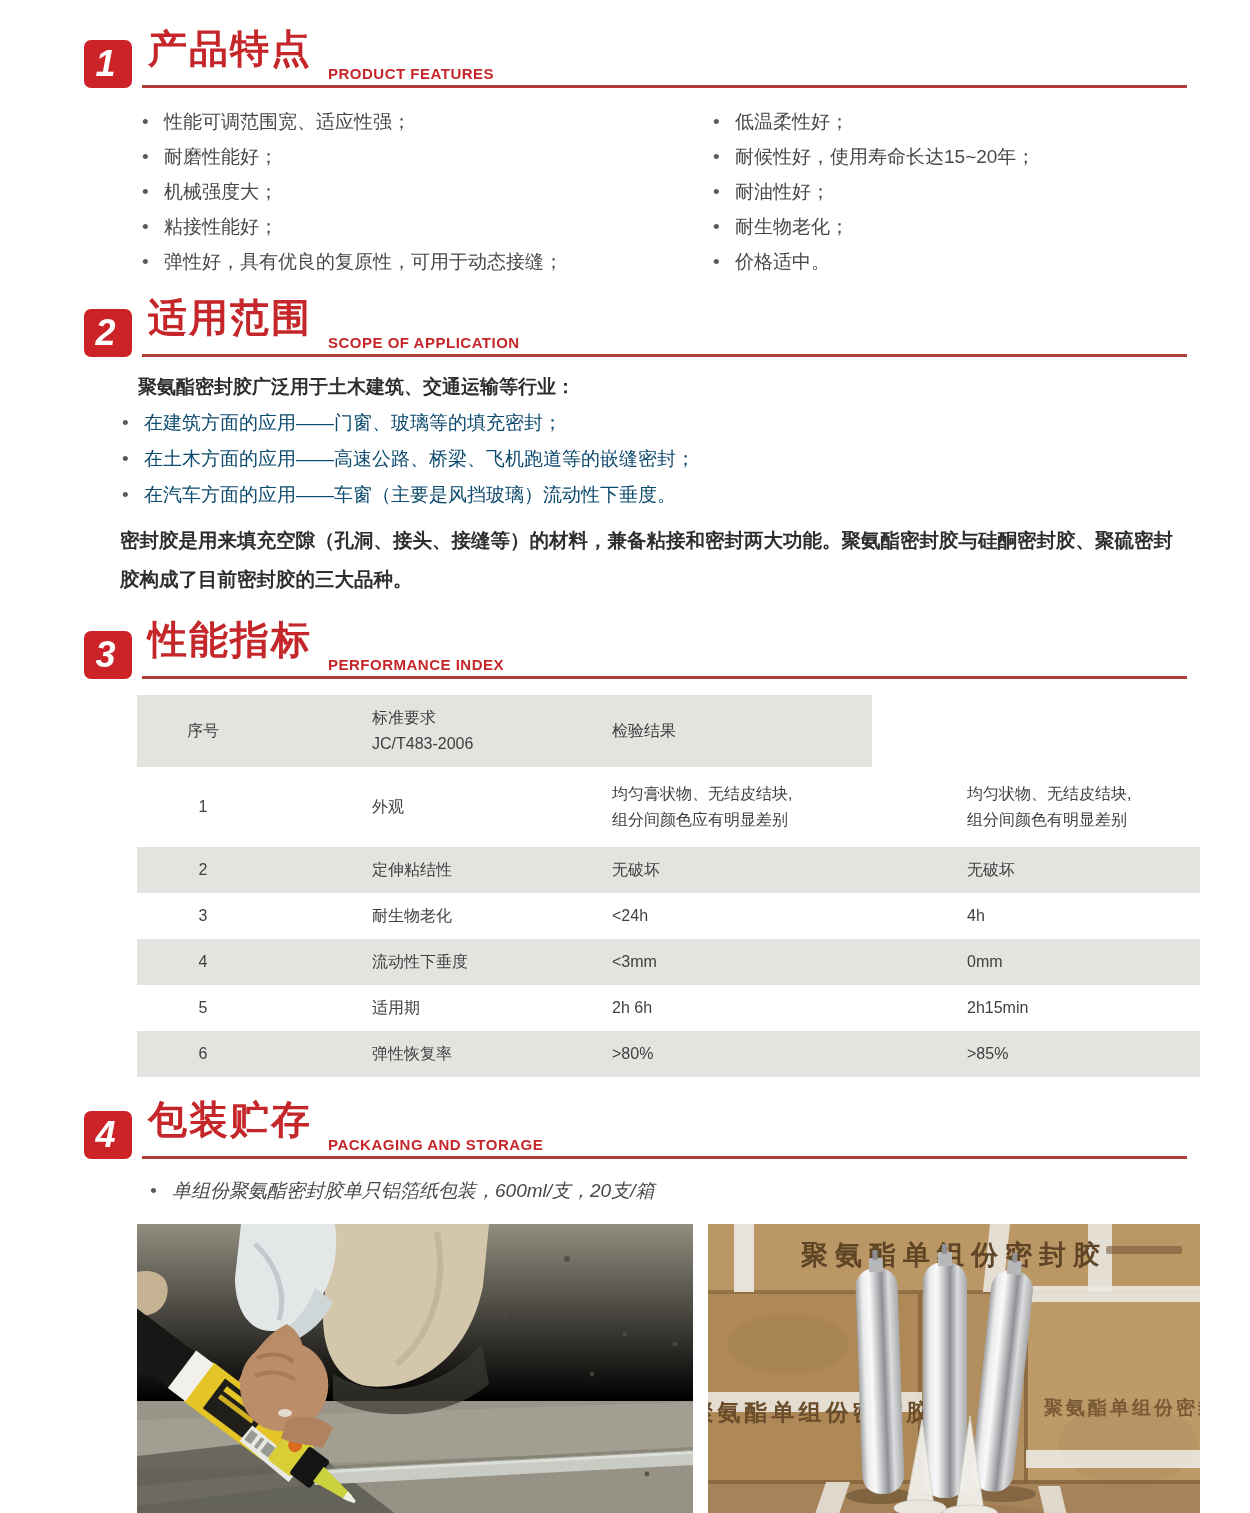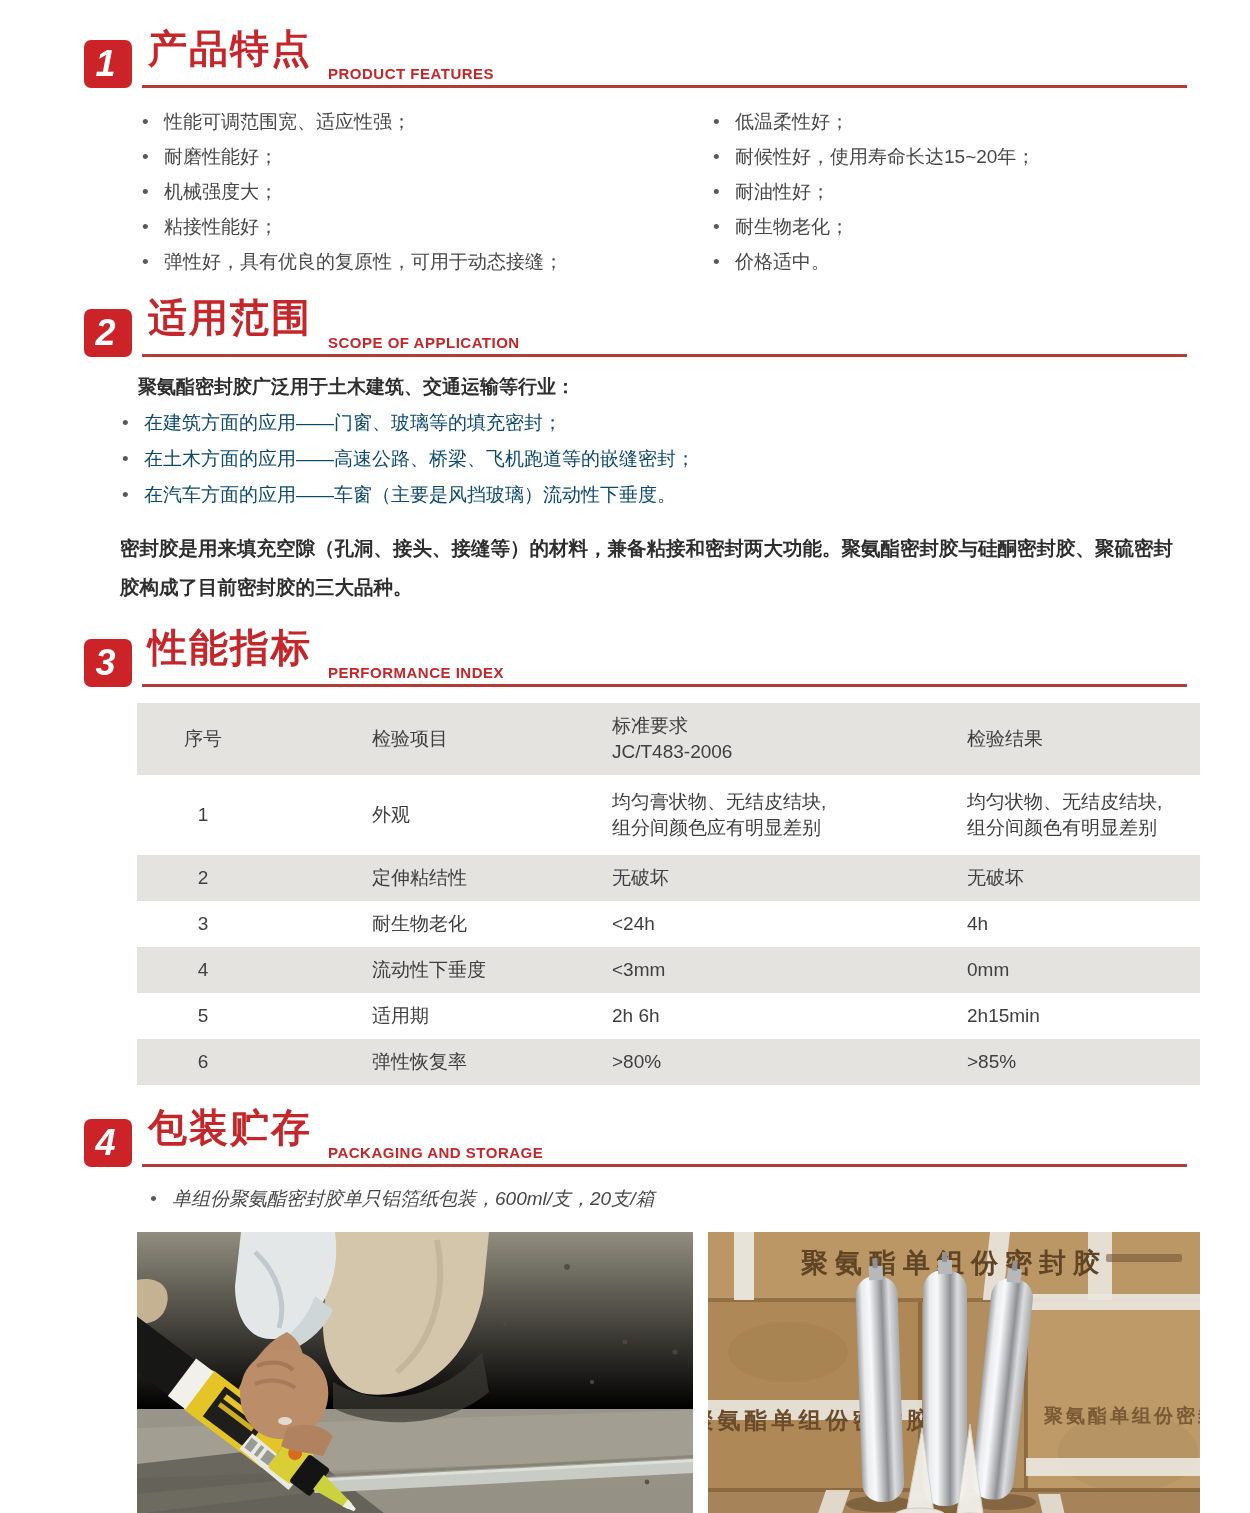--- a/index.html
+++ b/index.html
@@ -52,26 +52,26 @@
   .features .colR { flex:1; }
 
   
   .scope { margin:16px 63px 0 120px; }
   .scope-intro {
     font-size:19px; font-weight:bold; color:#2e2e2e;
     line-height:28px; margin-left:18px; margin-bottom:4px;margin-top:14px;
   }
   .scope ul.blist li { line-height:36px; color:#0c4a6e; }
   .scope-note {
-    margin-top:16px; font-size:19.5px; font-weight:bold; color:#2e2e2e;
+    margin-top:8px; font-size:19.5px; font-weight:bold; color:#2e2e2e;
     line-height:39px;
   }
 
   
-  .tbl { margin:16px 50px 0 137px; width:1063px; font-size:19px; }
+  .tbl { margin:16px 50px 0 137px; width:1063px; font-size:16px; }
   .trow { display:grid; grid-template-columns:140px 240px 355px 1fr; }
   .trow.shade .cell { background:#e5e3e0; }
   .cell { padding:10px 8px 10px 95px; display:flex; flex-direction:column; justify-content:center; }
   .cell.no { padding-left:0; align-items:center; text-align:center; }
   .cell span { display:block; white-space:nowrap; line-height:26px; }
   .thead .cell { min-height:58px; }
   .trow.r1 .cell { padding-top:14px; padding-bottom:14px; }
   .trow.single .cell { min-height:46px; }
 
   
@@ -132,23 +132,20 @@
     <div class="sec-rule"></div>
     <div class="badge">3</div>
     <div class="t-zh">性能指标</div>
     <div class="t-en">PERFORMANCE INDEX</div>
   </div>
 
   <div class="tbl">
     <div class="trow thead shade">
       <div class="cell no">
           <span>序号</span>
-        </div>
-      <div class="cell">
-          <span>检验项目</span>
         </div>
       <div class="cell">
           <span>标准要求</span>
           <span>JC/T483-2006</span>
         </div>
       <div class="cell">
           <span>检验结果</span>
         </div>
     </div>
     <div class="trow r1">

